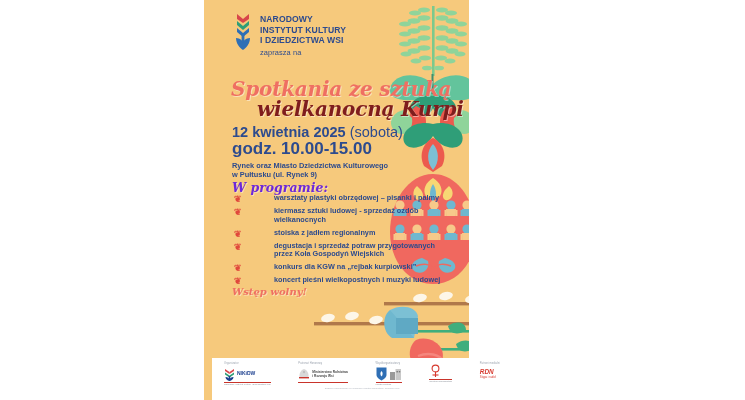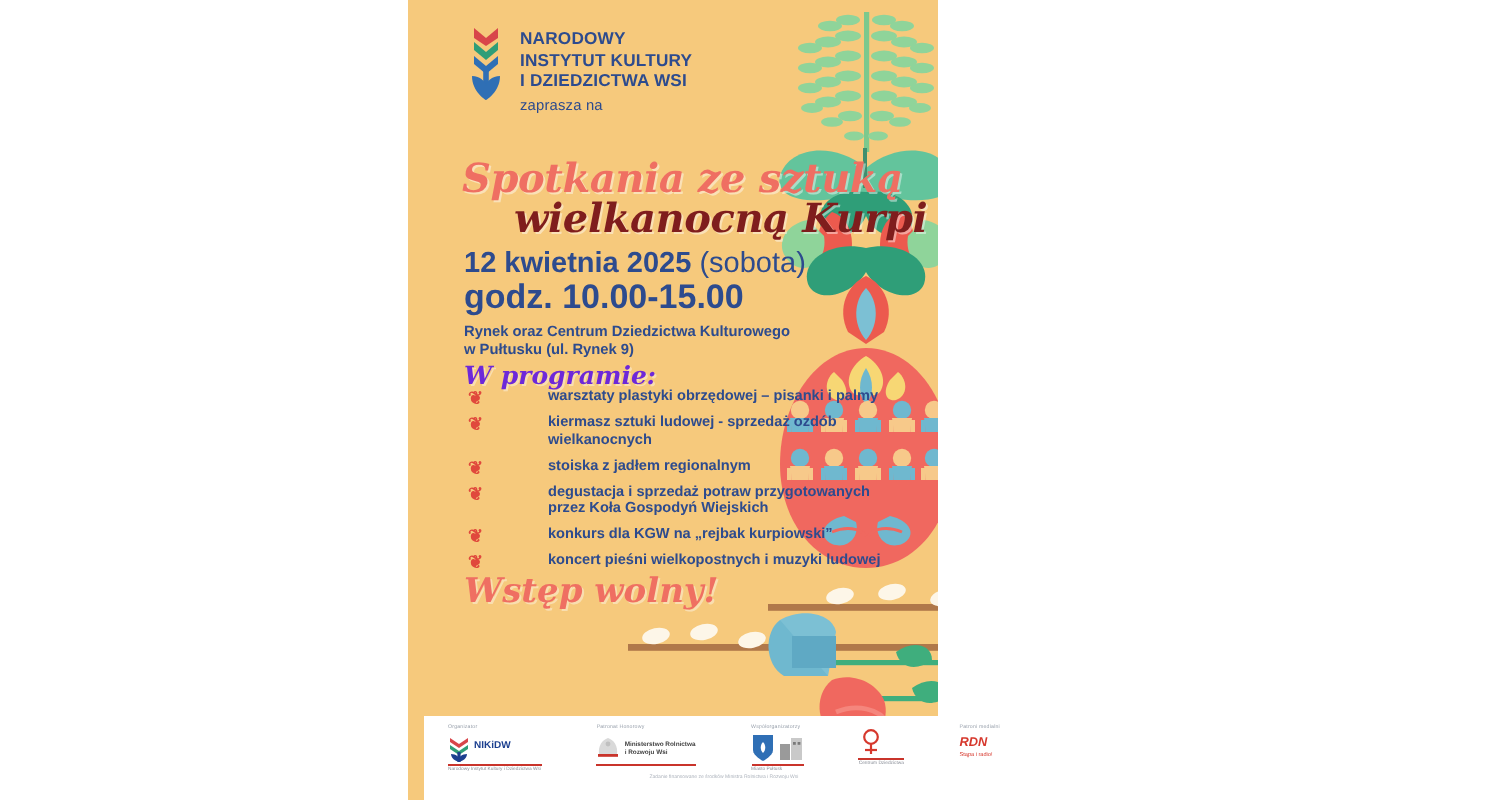--- a/index.html
+++ b/index.html
@@ -56,21 +56,21 @@
   .prog-item{display:flex;gap:5px;margin-bottom:4.2px;align-items:flex-start;}
   .bullet{
     flex:0 0 auto;width:7px;height:8px;margin-top:1px;
     color:#e0483c;font-size:9px;line-height:8px;font-weight:bold;
   }
   .prog-text{font-size:7.3px;line-height:8.6px;color:#2d4b8e;font-weight:600;margin-left:28px;}
 
   .free{
     position:absolute;left:28px;top:286px;
     font-family:"DejaVu Serif", serif;font-style:italic;font-weight:bold;
-    font-size:17px;color:#ef6f62;text-shadow:1px 1px 0 rgba(255,255,255,.4);
+    font-size:10px;color:#ef6f62;text-shadow:1px 1px 0 rgba(255,255,255,.4);
     white-space:nowrap;
   }
 
   
   .art{position:absolute;inset:0;pointer-events:none;}
 
   
   .footer{
     position:absolute;left:212px;top:358px;width:300px;height:42px;
     background:#ffffff;
@@ -333,21 +333,21 @@
       <div class="title-1">Spotkania ze sztuką</div>
       <div class="title-2">wielkanocną Kurpi</div>
     </div>
 
     <div class="datebox">
       <div class="date-main">
         <span>12 kwietnia 2025</span>
         <span class="light">(sobota)</span>
       </div>
       <div class="date-time">godz. 10.00-15.00</div>
-      <div class="venue">Rynek oraz Centrum Dziedzictwa Kulturowego</div>
+      <div class="venue">Rynek oraz Miasto Dziedzictwa Kulturowego</div>
       <div class="venue" style="margin-top:0">w Pułtusku (ul. Rynek 9)</div>
     </div>
 
     <div class="prog-head">W programie:</div>
     <ul class="prog-list">
       <li class="prog-item">
         <span class="bullet">❦</span>
         <span class="prog-text">warsztaty plastyki obrzędowej – pisanki i palmy</span>
       </li>
       <li class="prog-item">

